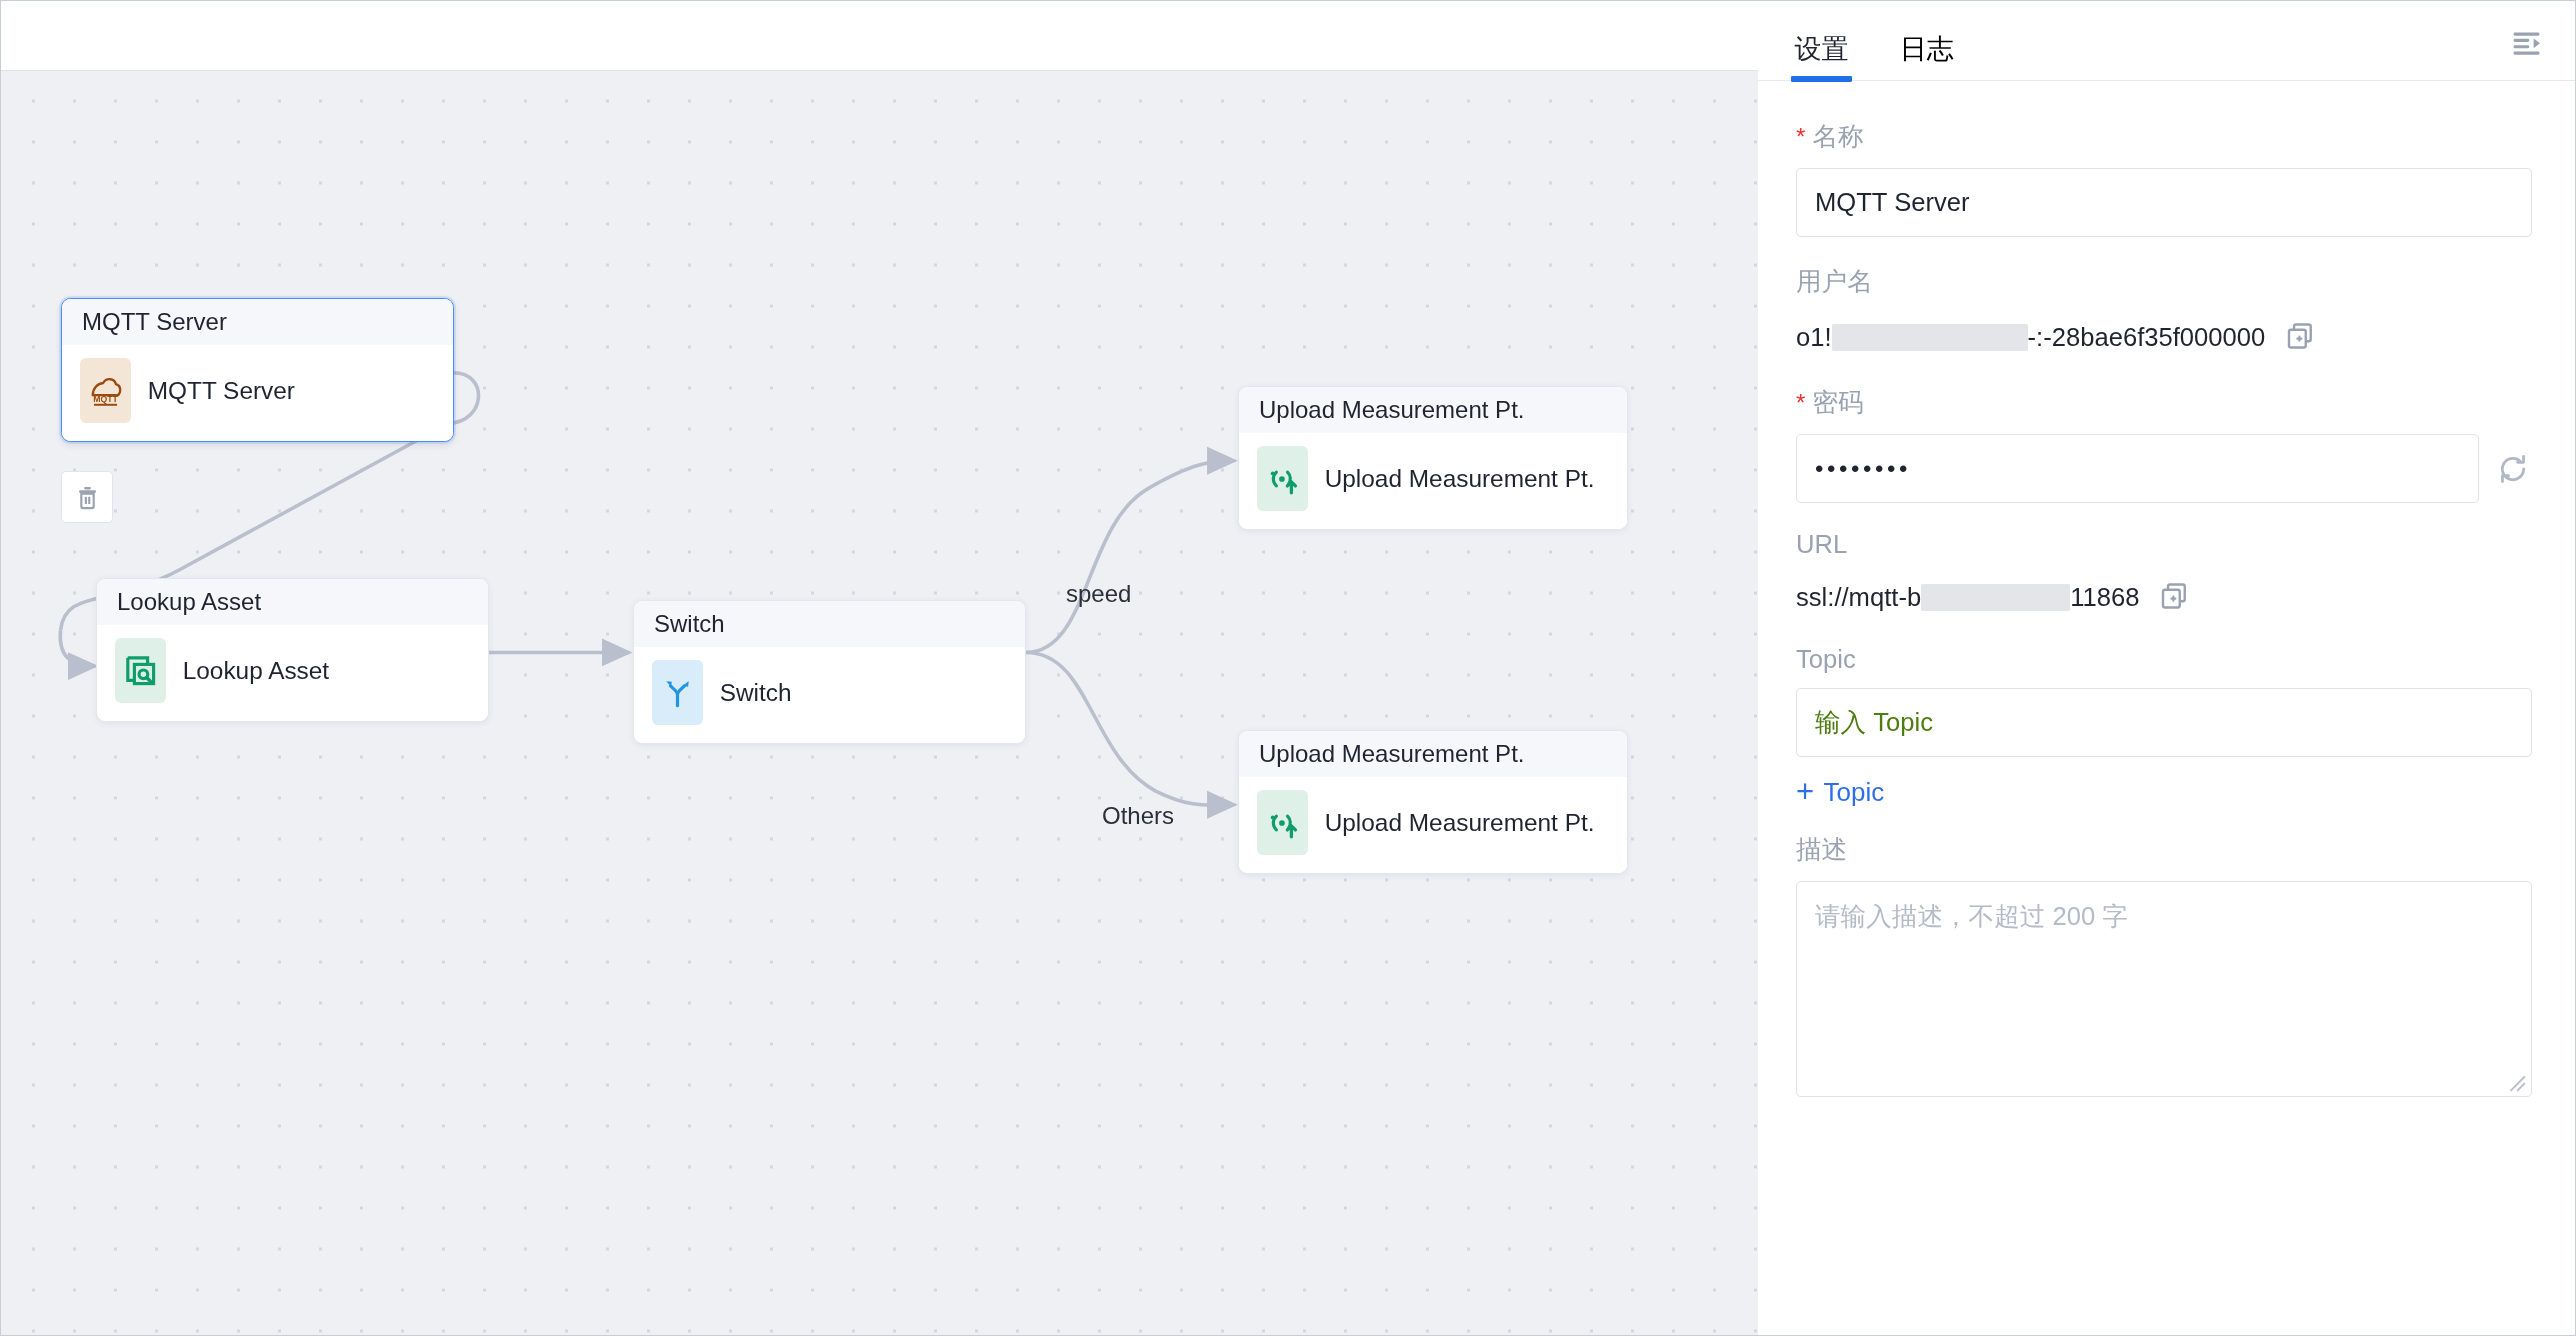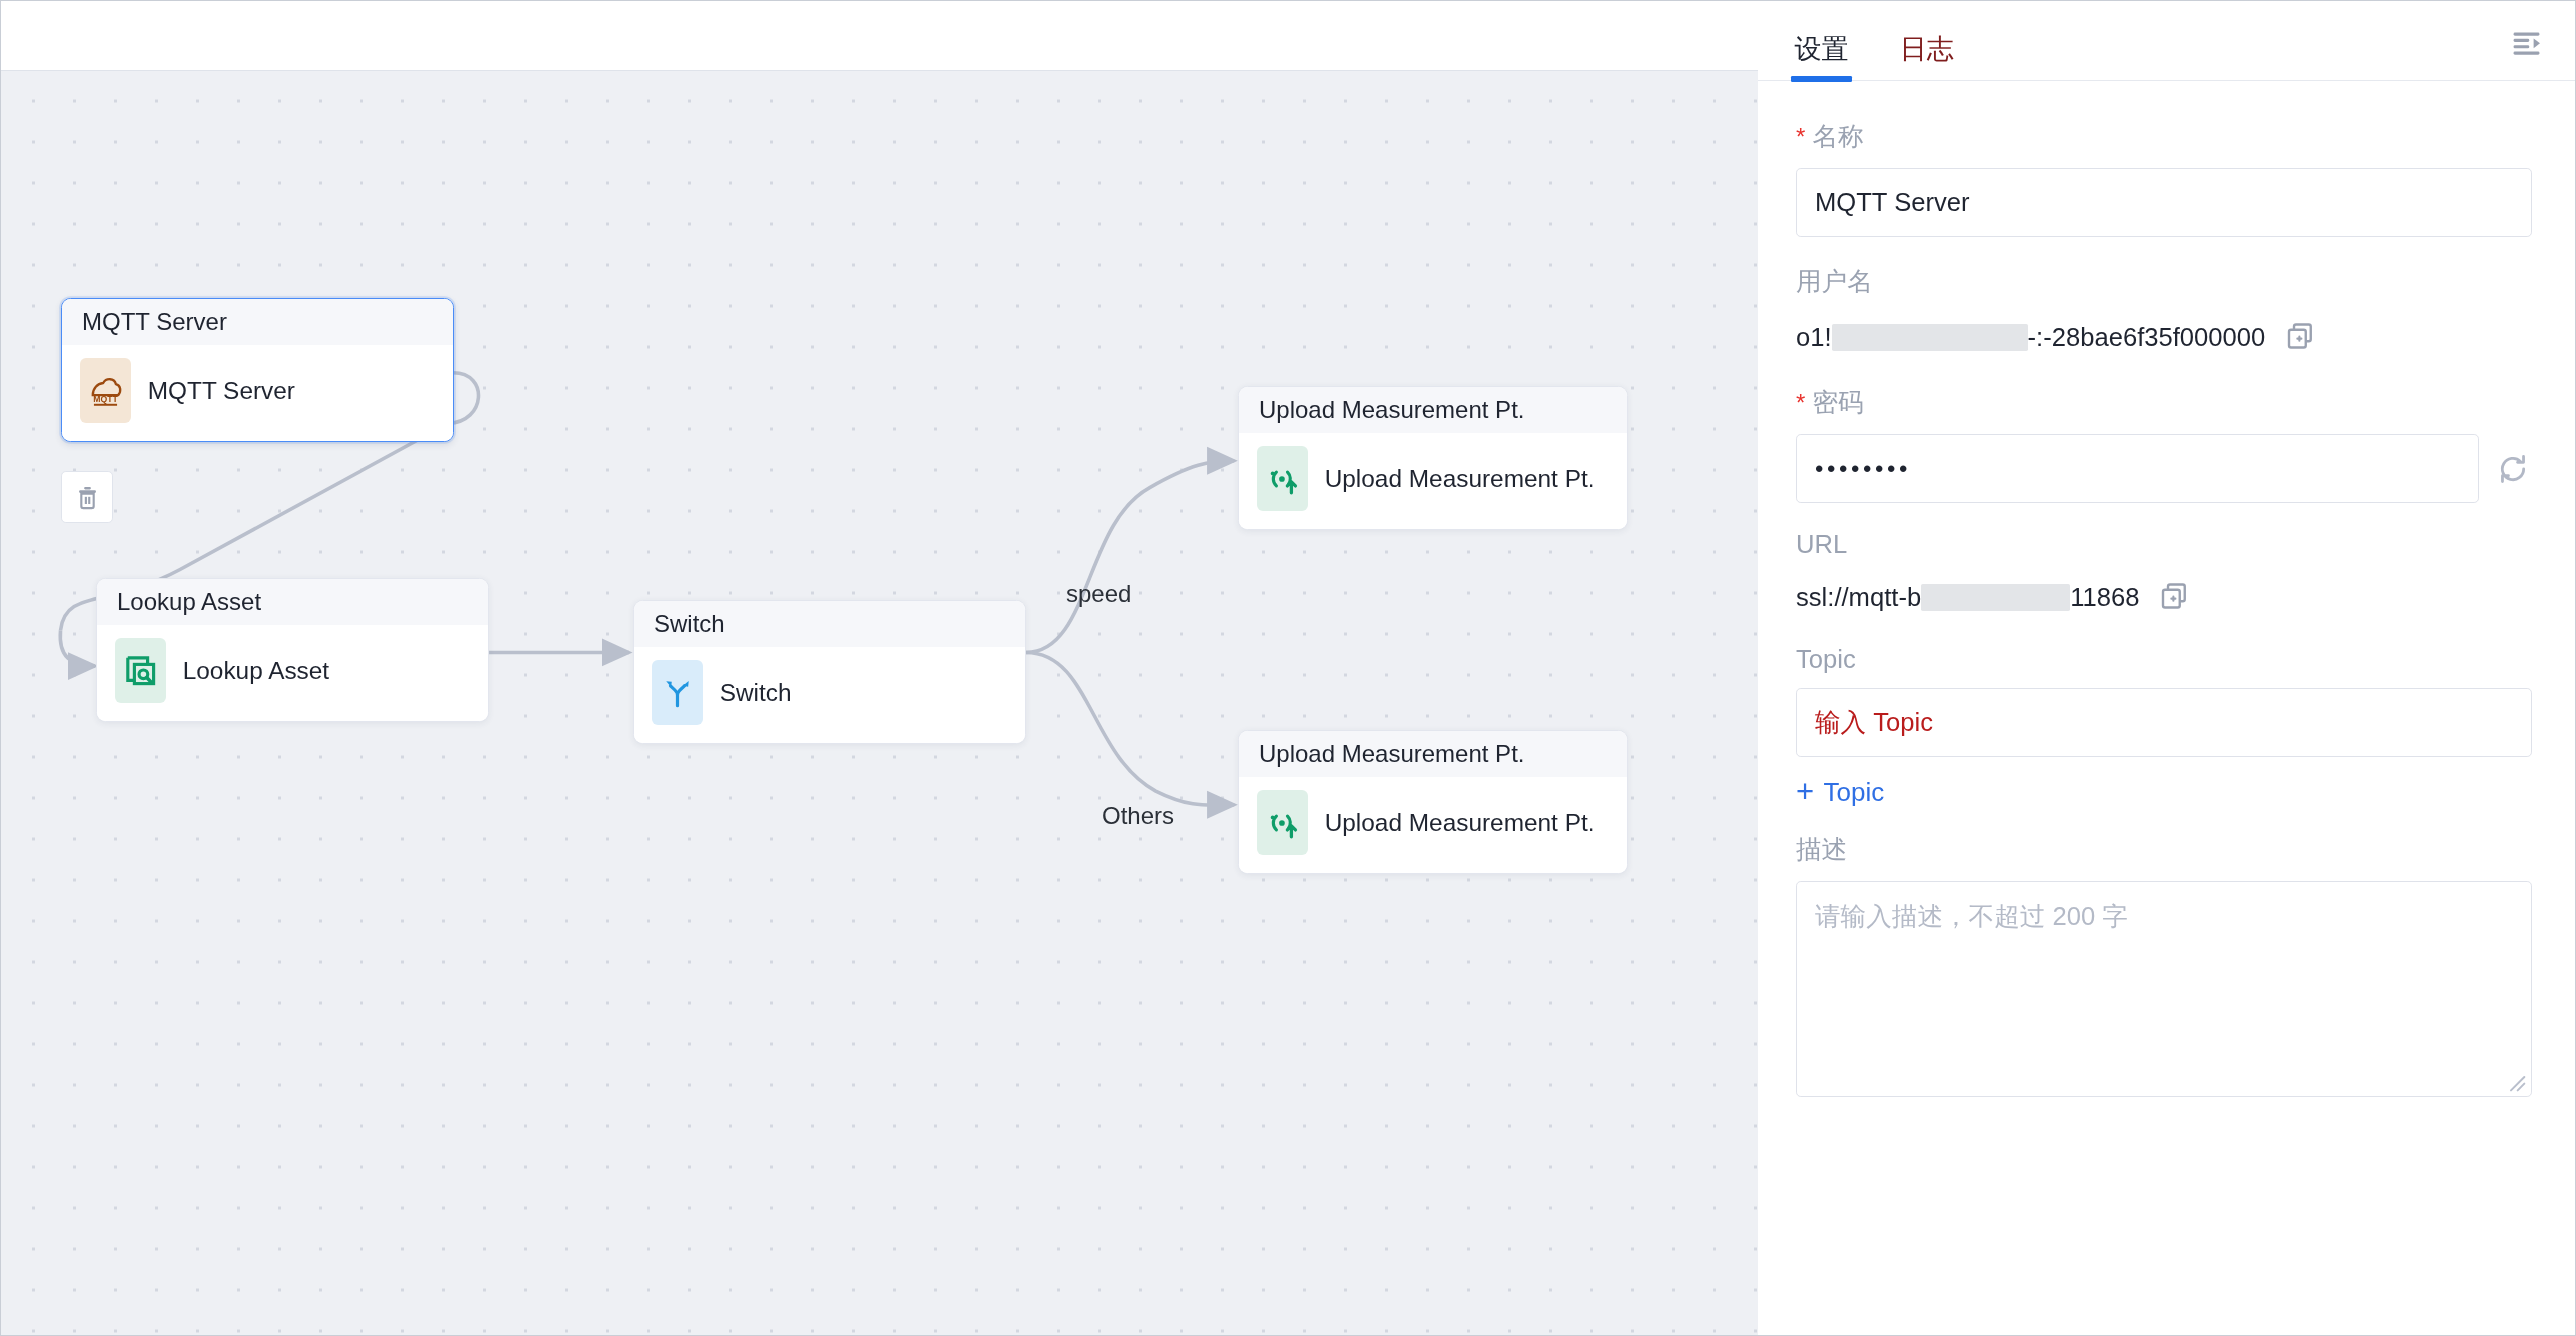--- a/index.html
+++ b/index.html
@@ -116,21 +116,21 @@
   .panel-tabs {
     height: 80px;
     border-bottom: 1.8px solid #e6e9ef;
     display: flex;
     align-items: flex-end;
     padding: 0 36px 0 33px;
     position: relative;
   }
   .tab {
     font-size: 27px;
-    color: #7f1d1d;
+    color: #000000;
     padding: 0 3.6px 13px 3.6px;
     margin-right: 44px;
     cursor: pointer;
     position: relative;
     white-space: nowrap;
   }
   .tab.active { color: #1f2430; }
   .tab.active::after {
     content: "";
     position: absolute;
@@ -163,21 +163,21 @@
     width: 100%;
     height: 69px;
     border: 1.8px solid #dfe2ea;
     border-radius: 4.8px;
     background: #ffffff;
     display: flex; align-items: center;
     padding: 0 18px;
     font-size: 25.6px;
     color: #1f2430;
   }
-  .finput.placeholder { color: #b91c1c; text-align: center; }
+  .finput.placeholder { color: #4d7c0f; text-align: center; }
   .frow { display: flex; align-items: center; gap: 15.5px; }
   .frow .finput { flex: 1 1 auto; }
   .ro-value {
     font-size: 25.6px;
     color: #1f2430;
     display: flex; align-items: center;
     padding: 9.5px 0 6px 0;
     white-space: nowrap;
     justify-content: center;
   }

